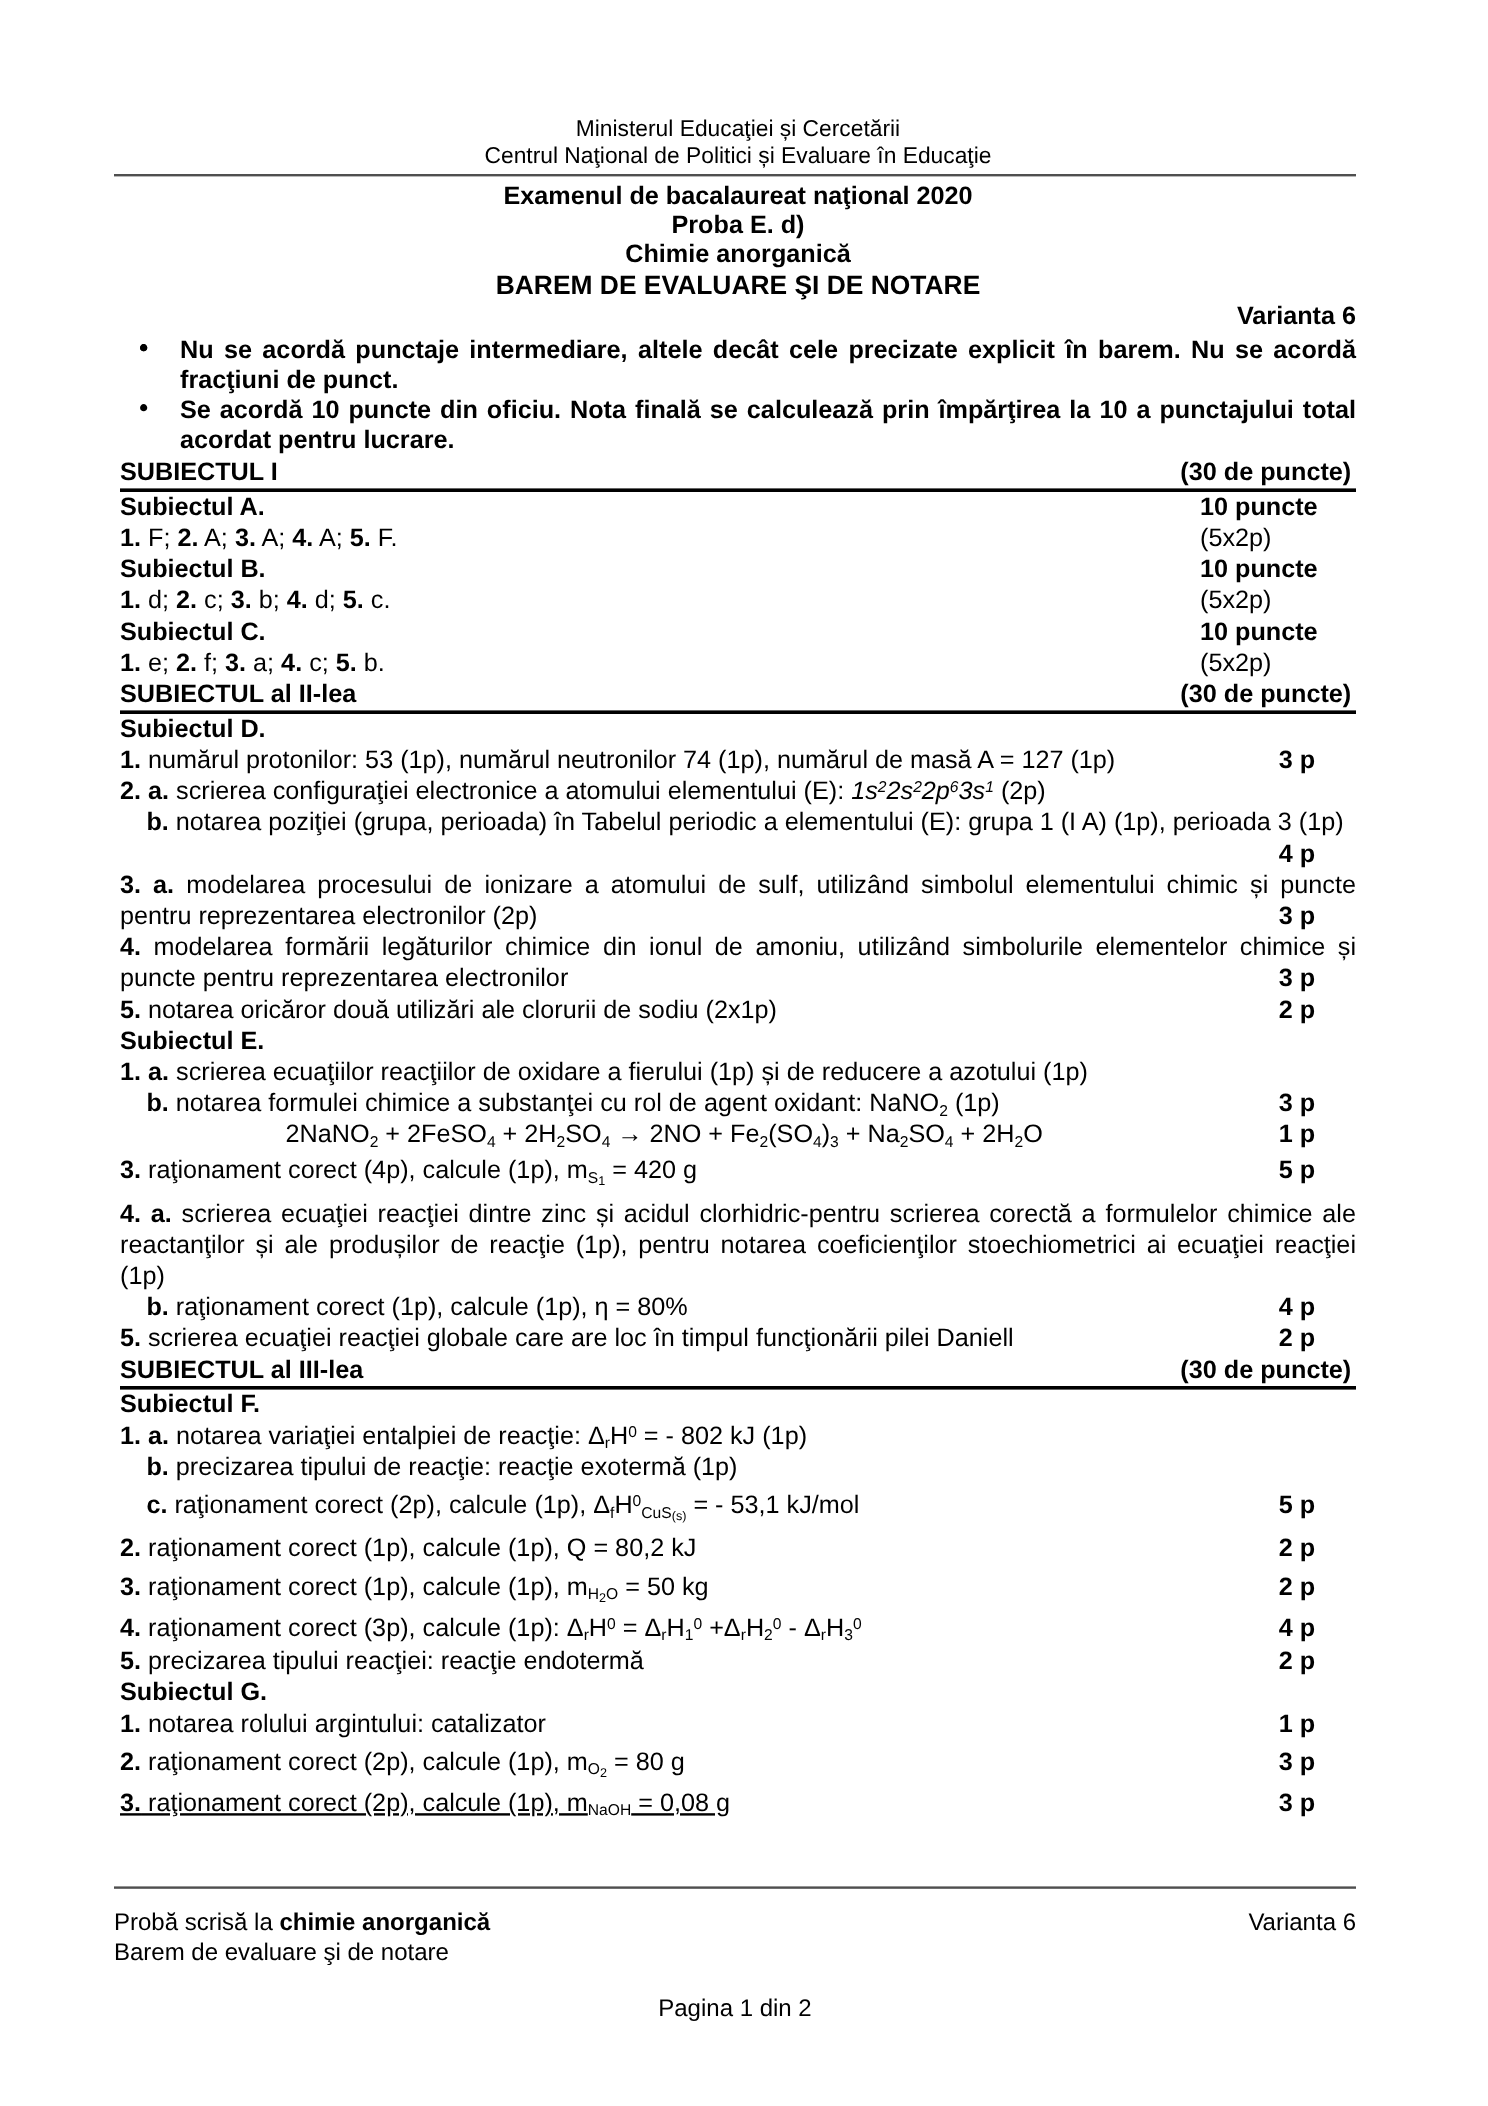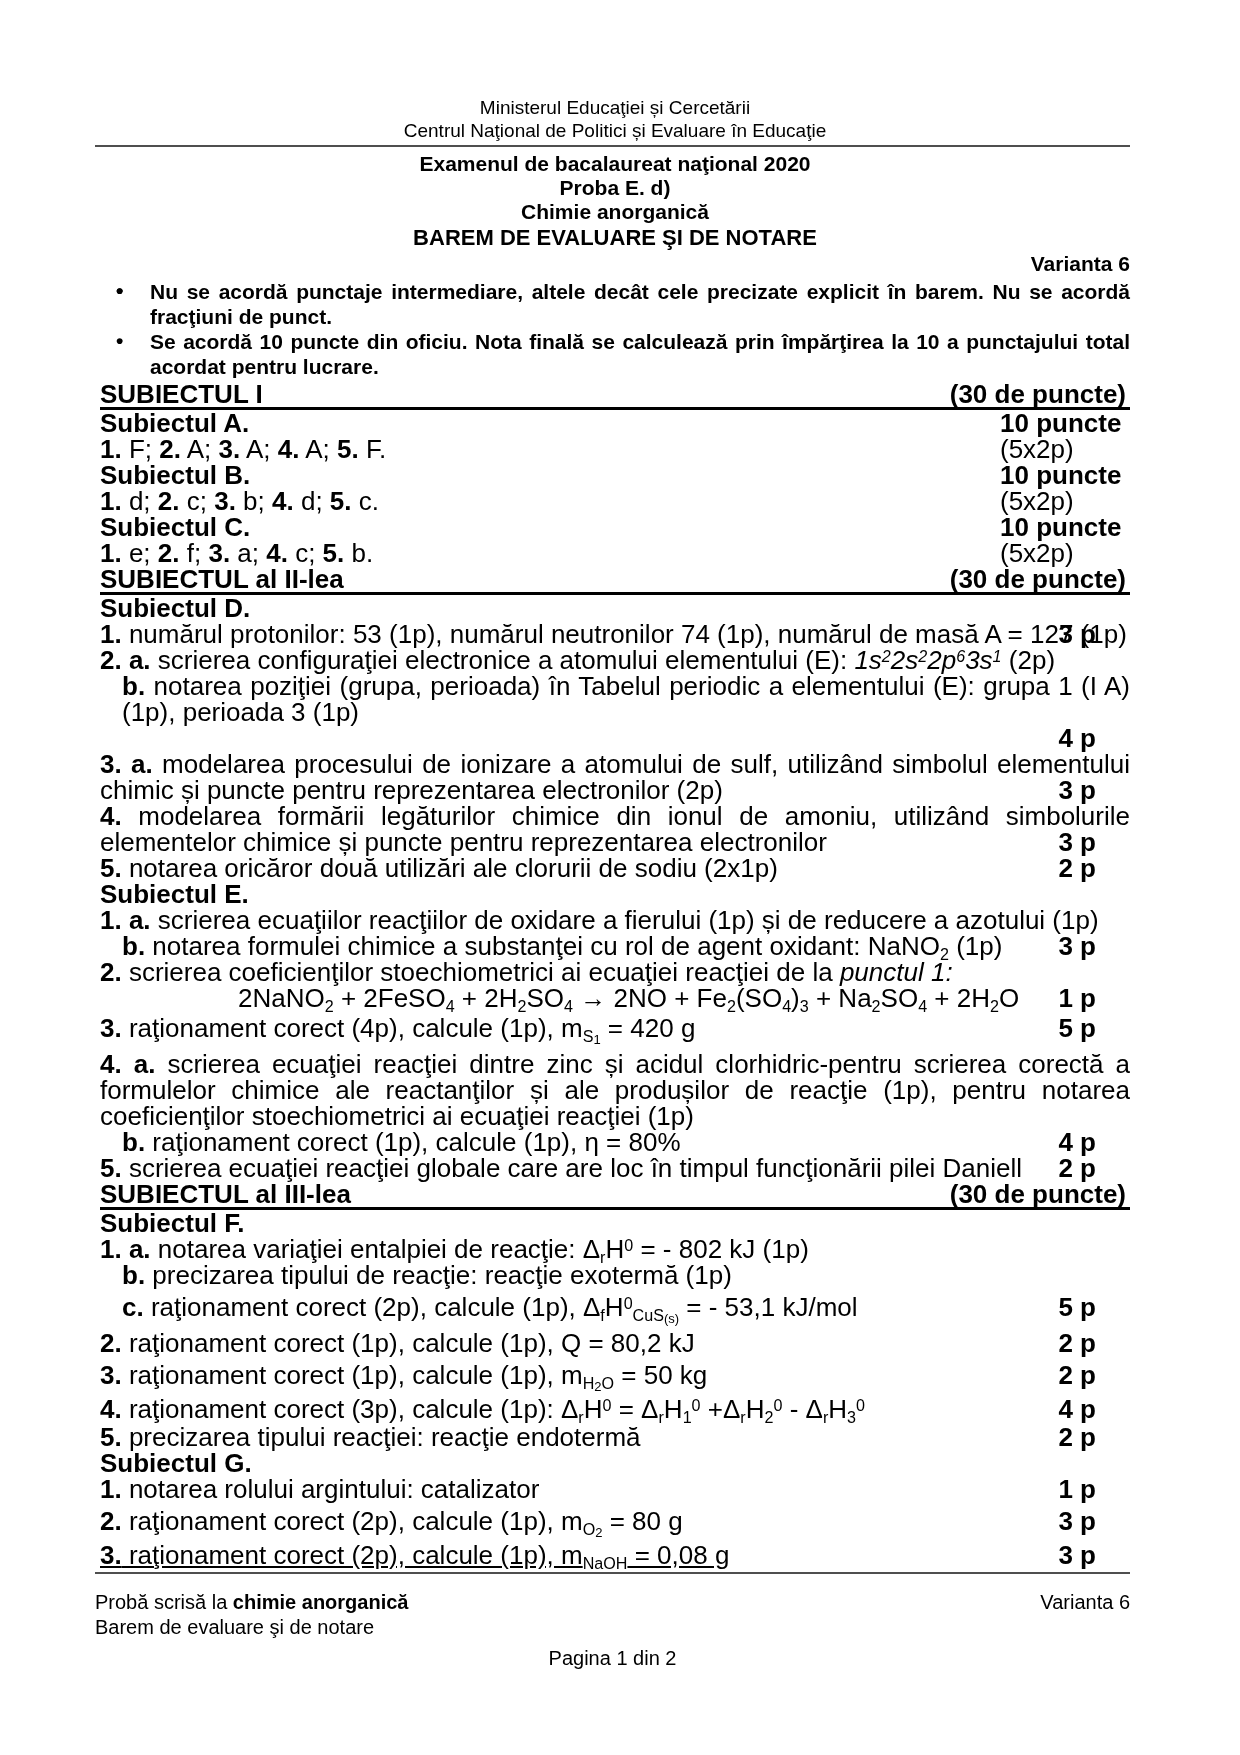--- a/index.html
+++ b/index.html
@@ -14,21 +14,21 @@
   }
   .content{position:absolute;left:100px;top:96px;width:1030px;}
   .ministry{font-size:19px;line-height:23px;text-align:center;}
   .head-rule{border-bottom:2px solid #4f4f4f;margin:3px 0 5px -5px;width:1035px;height:0;}
   .cbold{font-size:21px;line-height:24px;text-align:center;font-weight:bold;}
   .cbold.big{font-size:22px;line-height:27px;}
   .varianta{font-size:21px;line-height:25px;font-weight:bold;text-align:right;}
   .bullets{margin-top:3px;font-size:21px;line-height:25px;font-weight:bold;}
   .bullet{position:relative;padding-left:50px;text-align:justify;}
   .bullet .dot{position:absolute;left:16px;top:-1px;font-weight:bold;}
-  .rows{margin-top:2px;font-size:26px;}
+  .rows{margin-top:2px;font-size:21px;}
   .row{position:relative;line-height:26px;text-align:justify;}
   .row .rowtext{display:inline;}
   .k-rule{font-weight:bold;border-bottom:3px solid #000;text-align:left;}
   .k-sub{font-weight:bold;text-align:left;}
   .k-ans,.k-eq{text-align:left;}
   .k-eq{padding-left:138px;}
   .k-pts{text-align:right;padding-right:34px;font-weight:bold;}
   .ind1{padding-left:22px;}
   .colright{position:absolute;left:900px;top:0;font-weight:normal;}
   .colright.b{font-weight:bold;text-align:right;}
@@ -36,21 +36,21 @@
   .pts{position:absolute;right:34px;bottom:0;font-weight:bold;}
   .b{font-weight:bold;}
   .i{font-style:italic;}
   .sp-sub{font-size:0.62em;vertical-align:-0.28em;line-height:0;}
   .sp-sup{font-size:0.62em;vertical-align:0.45em;line-height:0;}
   .sp-sb2{font-size:0.5em;vertical-align:-0.55em;line-height:0;}
   .footer{position:absolute;left:95px;top:1572px;width:1035px;
           border-top:2px solid #4f4f4f;padding-top:16px;
           font-size:20px;line-height:25px;}
   .footer .line1{display:flex;justify-content:space-between;}
-  .footer .pagenum{text-align:center;margin-top:6px;}
+  .footer .pagenum{text-align:center;margin-top:22px;}
 </style>
 </head>
 <body>
 
 <div class="page">
   <div class="content">
 
     <div class="ministry">Ministerul Educaţiei și Cercetării</div>
     <div class="ministry">Centrul Naţional de Politici și Evaluare în Educaţie</div>
     <div class="head-rule"></div>
@@ -90,21 +90,20 @@
         <div class="row k-item"><span class="rowtext"><span class="b">2. a.</span><span> scrierea configuraţiei electronice a atomului elementului (E): </span><span class="i">1s</span><span class="i sp-sup">2</span><span class="i">2s</span><span class="i sp-sup">2</span><span class="i">2p</span><span class="i sp-sup">6</span><span class="i">3s</span><span class="i sp-sup">1</span><span> (2p)</span></span></div>
         <div class="row k-item ind1"><span class="rowtext"><span class="b">b.</span><span> notarea poziţiei (grupa, perioada) în Tabelul periodic a elementului (E): grupa 1 (I A) (1p), perioada 3 (1p)</span></span></div>
         <div class="row k-pts"><span class="rowtext"><span class="b">4 p</span></span></div>
         <div class="row k-item"><span class="rowtext"><span class="b">3. a.</span><span> modelarea procesului de ionizare a atomului de sulf, utilizând simbolul elementului chimic și puncte pentru reprezentarea electronilor (2p)</span></span></div>
         <div class="row k-item ind1"><span class="pts">3 p</span></div>
         <div class="row k-item"><span class="rowtext"><span class="b">4.</span><span> modelarea formării legăturilor chimice din ionul de amoniu, utilizând simbolurile elementelor chimice și puncte pentru reprezentarea electronilor</span></span><span class="pts">3 p</span></div>
         <div class="row k-item"><span class="rowtext"><span class="b">5.</span><span> notarea oricăror două utilizări ale clorurii de sodiu (2x1p)</span></span><span class="pts">2 p</span></div>
         <div class="row k-sub"><span class="rowtext"><span>Subiectul E.</span></span></div>
         <div class="row k-item"><span class="rowtext"><span class="b">1. a.</span><span> scrierea ecuaţiilor reacţiilor de oxidare a fierului (1p) și de reducere a azotului (1p)</span></span></div>
         <div class="row k-item ind1"><span class="rowtext"><span class="b">b.</span><span> notarea formulei chimice a substanţei cu rol de agent oxidant: NaNO</span><span class="sp-sub">2</span><span> (1p)</span></span><span class="pts">3 p</span></div>
-        <div class="row k-item"><span class="rowtext"><span class="b">2.</span><span> scrierea coeficienţilor stoechiometrici ai ecuaţiei reacţiei de la </span><span class="i">punctul 1:</span></span></div>
         <div class="row k-eq"><span class="rowtext"><span>2NaNO</span><span class="sp-sub">2</span><span> + 2FeSO</span><span class="sp-sub">4</span><span> + 2H</span><span class="sp-sub">2</span><span>SO</span><span class="sp-sub">4</span><span> → 2NO + Fe</span><span class="sp-sub">2</span><span>(SO</span><span class="sp-sub">4</span><span>)</span><span class="sp-sub">3</span><span> + Na</span><span class="sp-sub">2</span><span>SO</span><span class="sp-sub">4</span><span> + 2H</span><span class="sp-sub">2</span><span>O</span></span><span class="pts">1 p</span></div>
         <div class="row k-item" style="margin-top: 4px;"><span class="rowtext"><span class="b">3.</span><span> raţionament corect (4p), calcule (1p), m</span><span class="sp-sub">S</span><span class="sp-sb2">1</span><span> = 420 g</span></span><span class="pts">5 p</span></div>
         <div class="row k-item" style="margin-top: 10px;"><span class="rowtext"><span class="b">4. a.</span><span> scrierea ecuaţiei reacţiei dintre zinc și acidul clorhidric-pentru scrierea corectă a formulelor chimice ale reactanţilor și ale produșilor de reacţie (1p), pentru notarea coeficienţilor stoechiometrici ai ecuaţiei reacţiei (1p)</span></span></div>
         <div class="row k-item ind1"><span class="rowtext"><span class="b">b.</span><span> raţionament corect (1p), calcule (1p), η = 80%</span></span><span class="pts">4 p</span></div>
         <div class="row k-item"><span class="rowtext"><span class="b">5.</span><span> scrierea ecuaţiei reacţiei globale care are loc în timpul funcţionării pilei Daniell</span></span><span class="pts">2 p</span></div>
         <div class="row k-rule"><span class="rowtext"><span>SUBIECTUL al III-lea</span></span><span class="colright b">(30 de puncte)</span></div>
         <div class="row k-sub"><span class="rowtext"><span>Subiectul F.</span></span></div>
         <div class="row k-item"><span class="rowtext"><span class="b">1. a.</span><span> notarea variaţiei entalpiei de reacţie: Δ</span><span class="sp-sub">r</span><span>H</span><span class="sp-sup">0</span><span> = - 802 kJ (1p)</span></span></div>
         <div class="row k-item ind1"><span class="rowtext"><span class="b">b.</span><span> precizarea tipului de reacţie: reacţie exotermă (1p)</span></span></div>
         <div class="row k-item ind1" style="margin-top: 6px;"><span class="rowtext"><span class="b">c.</span><span> raţionament corect (2p), calcule (1p), Δ</span><span class="sp-sub">f</span><span>H</span><span class="sp-sup">0</span><span class="sp-sub">CuS</span><span class="sp-sb2">(s)</span><span> = - 53,1 kJ/mol</span></span><span class="pts">5 p</span></div>

